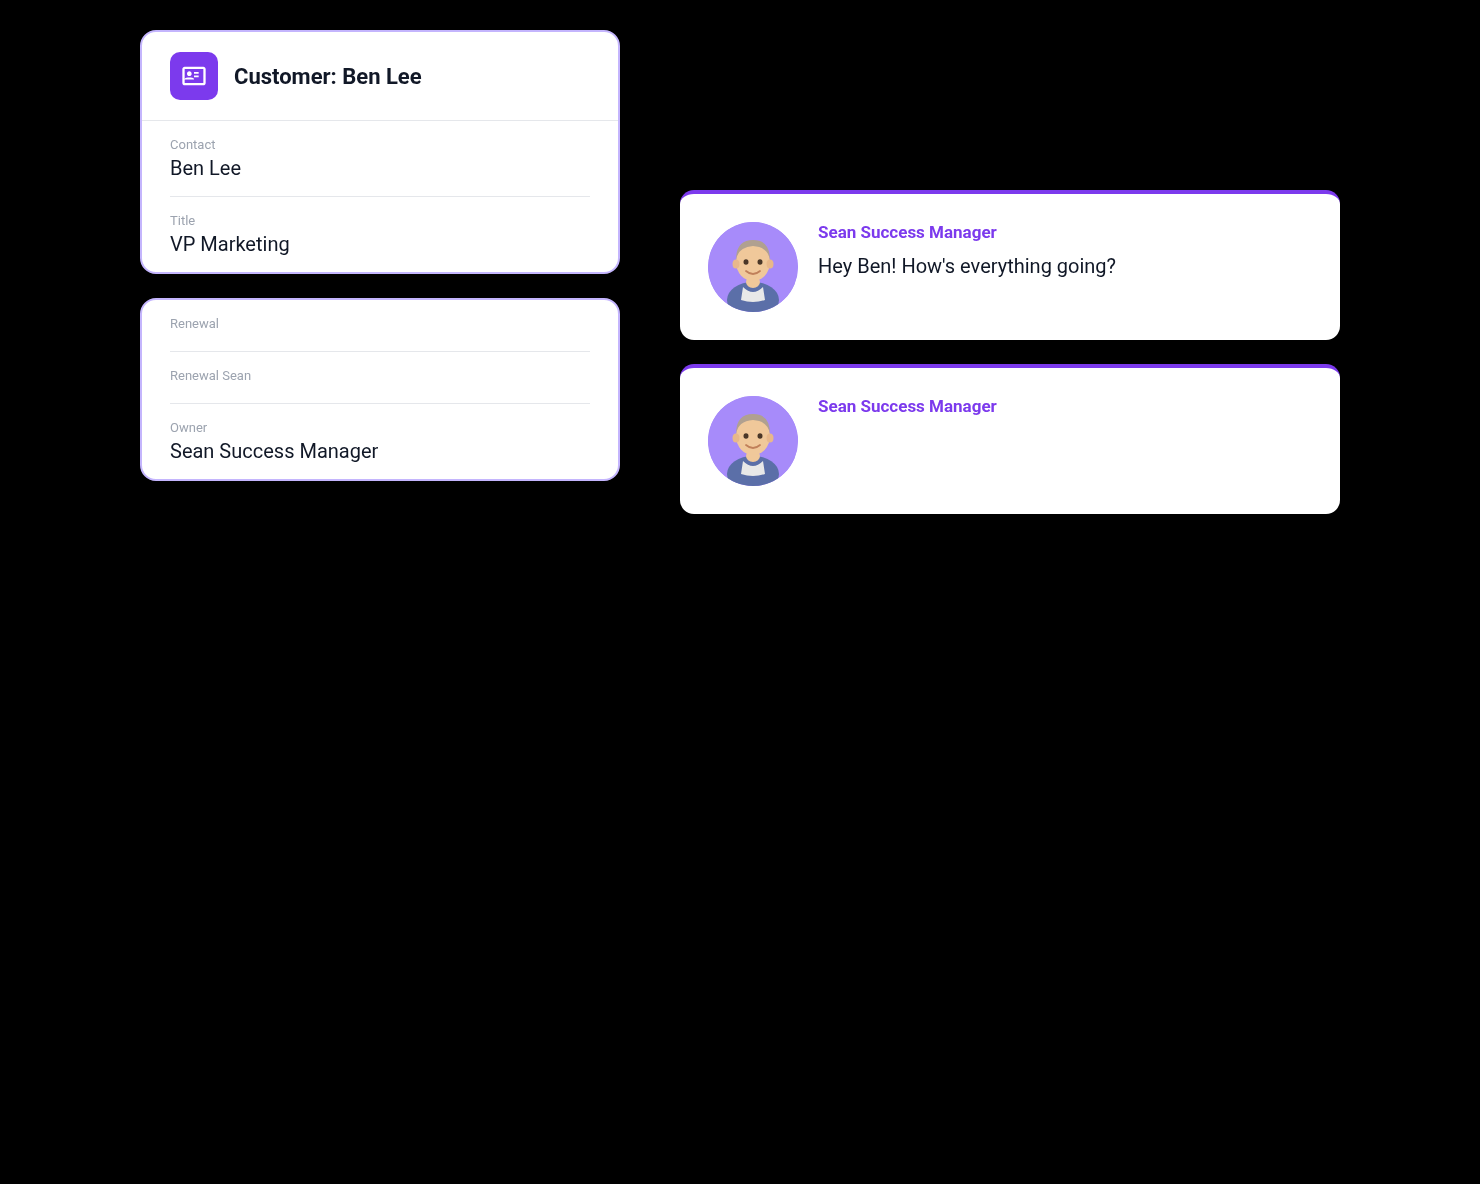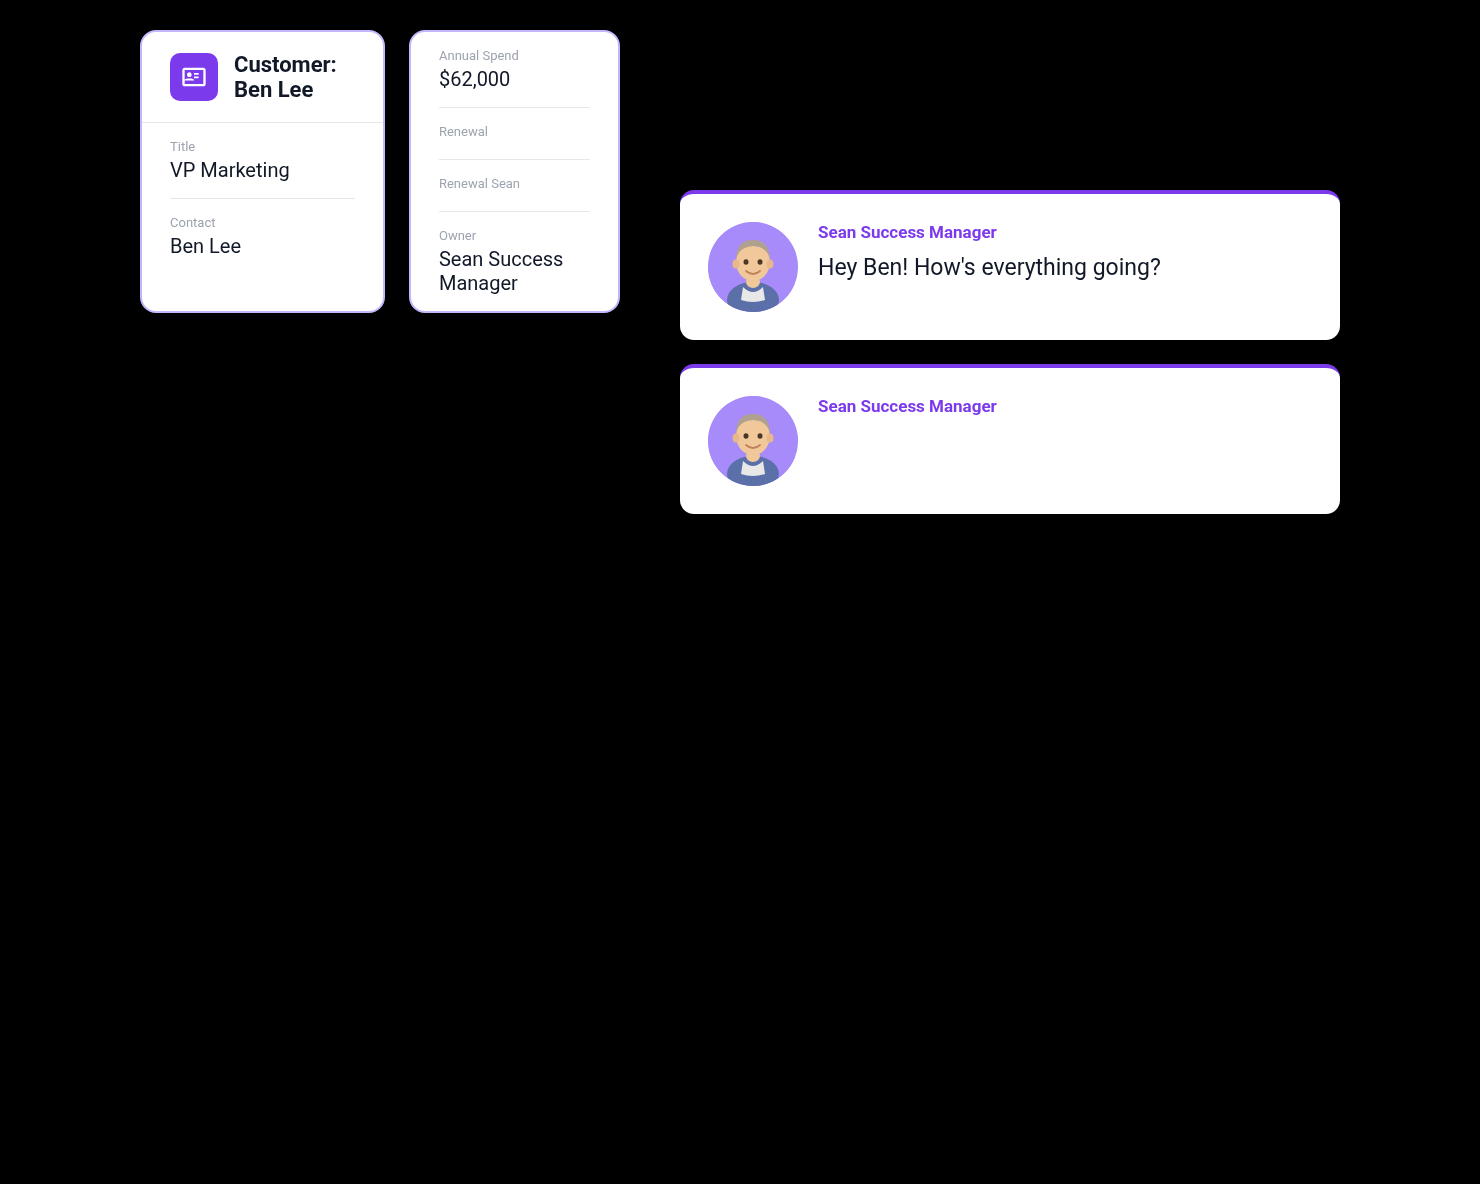--- a/index.html
+++ b/index.html
@@ -19,21 +19,21 @@
       display: flex;
       gap: 60px;
       align-items: flex-start;
       width: 100%;
       max-width: 1200px;
     }
 
     
     .left-column {
       display: flex;
-      flex-direction: row;
+      flex-direction: column;
       gap: 24px;
       width: 480px;
       flex-shrink: 0;
     }
 
     .card {
       background: #fff;
       border-radius: 16px;
       border: 2px solid #c4b5fd;
       overflow: hidden;
@@ -139,21 +139,21 @@
     }
 
     .message-sender {
       font-size: 17px;
       font-weight: 700;
       color: #7c3aed;
       margin-bottom: 8px;
     }
 
     .message-text {
-      font-size: 23px;
+      font-size: 20px;
       color: #111827;
       line-height: 1.6;
     }
   </style>
 </head>
 <body>
 
 <div class="layout">
 
   <div class="left-column">
@@ -162,36 +162,32 @@
       <div class="card-header">
         <div class="card-icon">
           <svg viewBox="0 0 24 24" xmlns="http://www.w3.org/2000/svg">
             <path d="M20 4H4c-1.1 0-2 .9-2 2v12c0 1.1.9 2 2 2h16c1.1 0 2-.9 2-2V6c0-1.1-.9-2-2-2zm0 14H4V6h16v12zM8 12c1.1 0 2-.9 2-2s-.9-2-2-2-2 .9-2 2 .9 2 2 2zm4 2.5c0-.83-2.5-1.25-4-1.25S4 13.67 4 14.5V15h8v-.5zM16 13h-4v-1.5h4V13zm0-3h-4V8.5h4V10z"></path>
           </svg>
         </div>
         <span class="card-title">Customer: Ben Lee</span>
       </div>
       <div class="card-body">
         <div class="field-row">
+          <div class="field-label">Contact</div>
+          <div class="field-value">Ben Lee</div>
+        </div>
+        <div class="field-row">
           <div class="field-label">Title</div>
           <div class="field-value">VP Marketing</div>
         </div>
-        <div class="field-row">
-          <div class="field-label">Contact</div>
-          <div class="field-value">Ben Lee</div>
-        </div>
       </div>
     </div>
 
     <div class="card">
       <div class="card-body">
-        <div class="field-row">
-          <div class="field-label">Annual Spend</div>
-          <div class="field-value">$62,000</div>
-        </div>
         <div class="field-row">
           <div class="field-label">Renewal</div>
         </div>
         <div class="field-row">
           <div class="field-label">Renewal Sean</div>
         </div>
         <div class="field-row">
           <div class="field-label">Owner</div>
           <div class="field-value">Sean Success Manager</div>
         </div>

